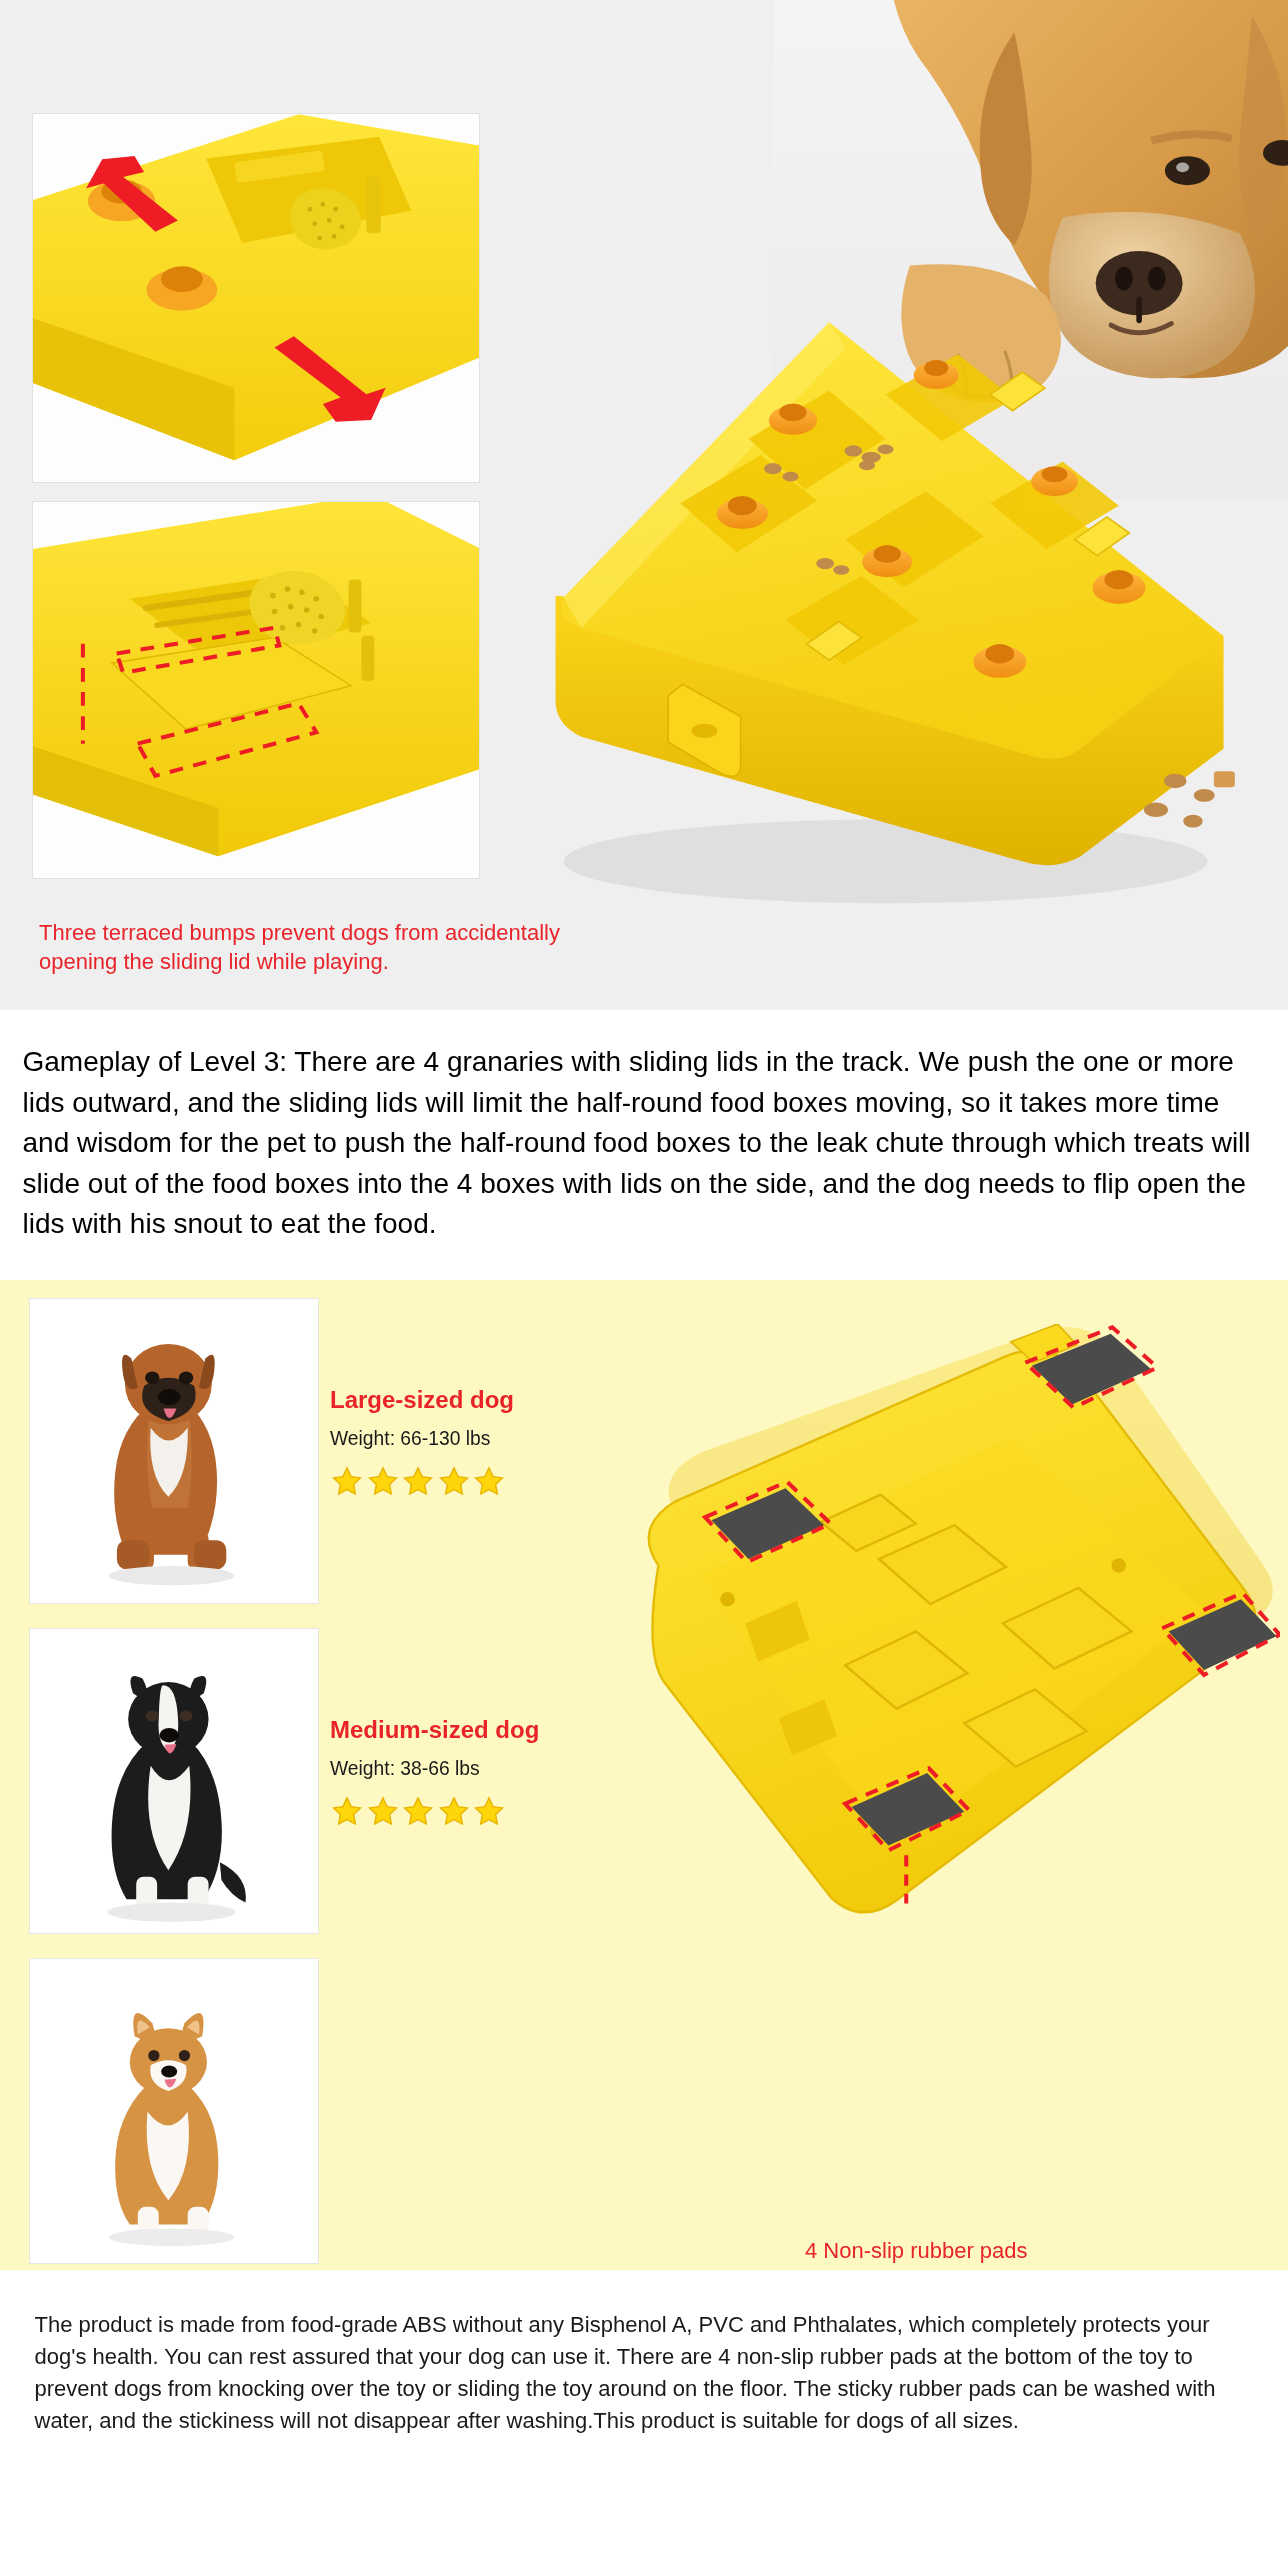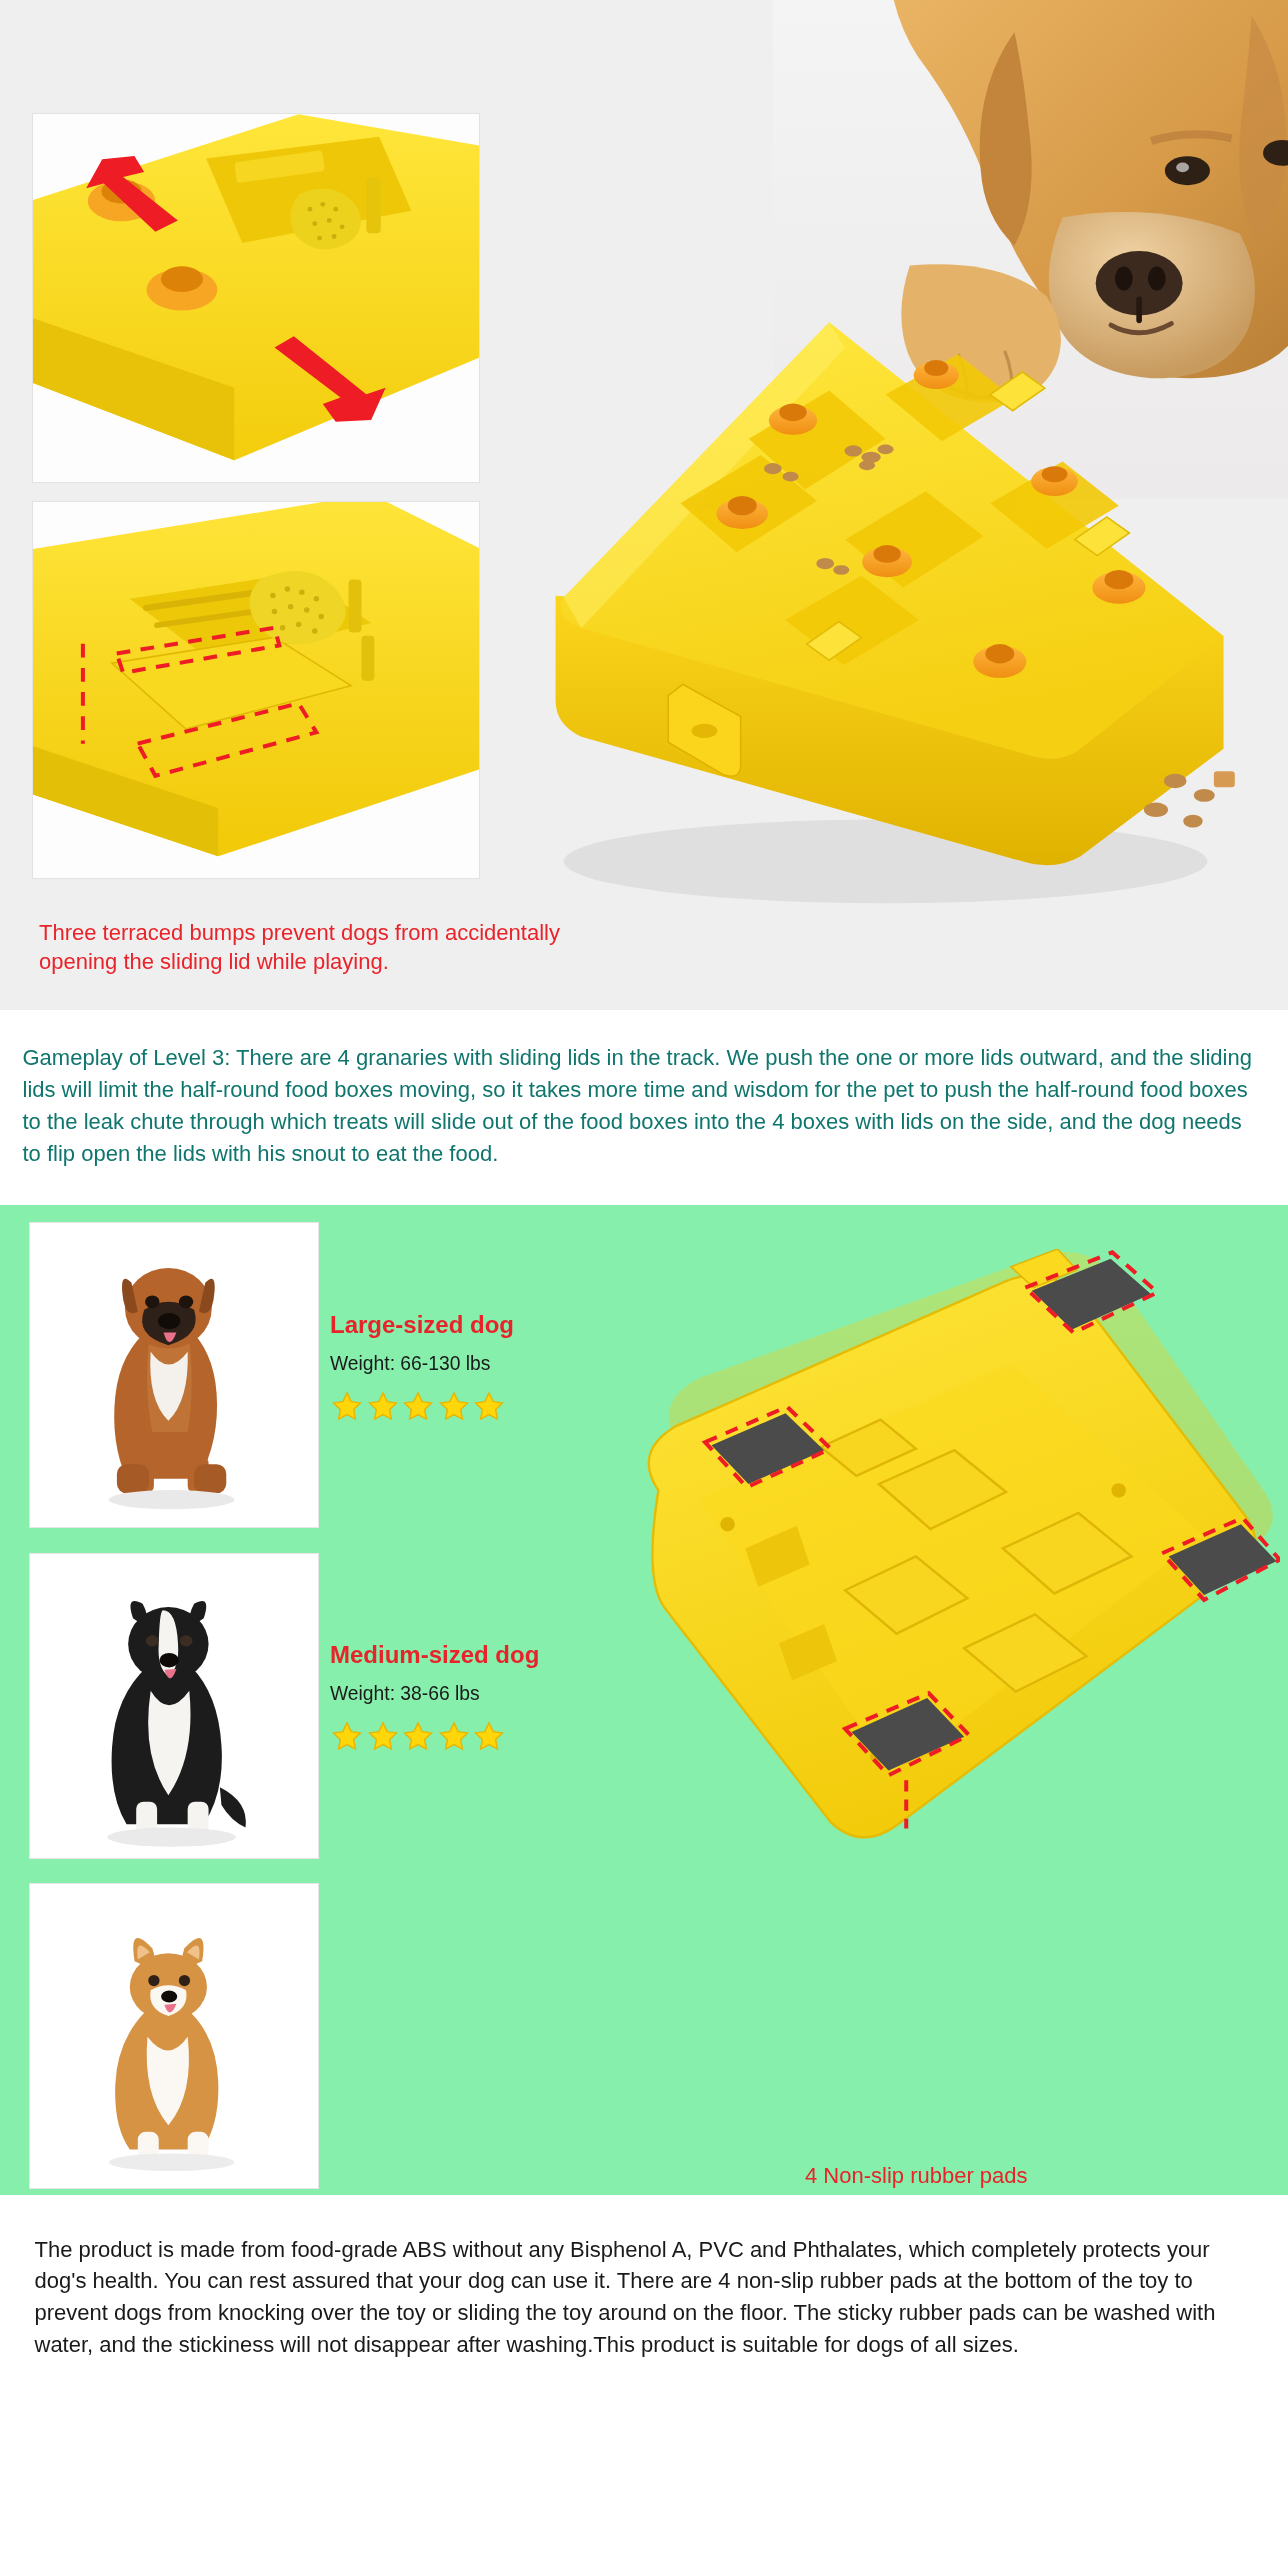--- a/index.html
+++ b/index.html
@@ -71,31 +71,31 @@
 
   
   .para-block {
     position: relative;
     width: 1288px;
     padding: 32px 22.5px 35px 22.5px;
     background: #ffffff;
   }
   .para-block p {
     margin: 0;
-    font-size: 22px;
+    font-size: 28px;
     line-height: 1.45;
-    color: #0f766e;
+    color: #000000;
   }
 
   
   .sizes {
     position: relative;
     width: 1288px;
     height: 990px;
-    background: #86efac;
+    background: #fef9c3;
     overflow: hidden;
   }
   .dog-card {
     position: absolute;
     left: 29px;
     width: 290px;
     height: 306px;
     background: #fff;
     border: 0.8px solid #e6e6e6;
     overflow: hidden;

